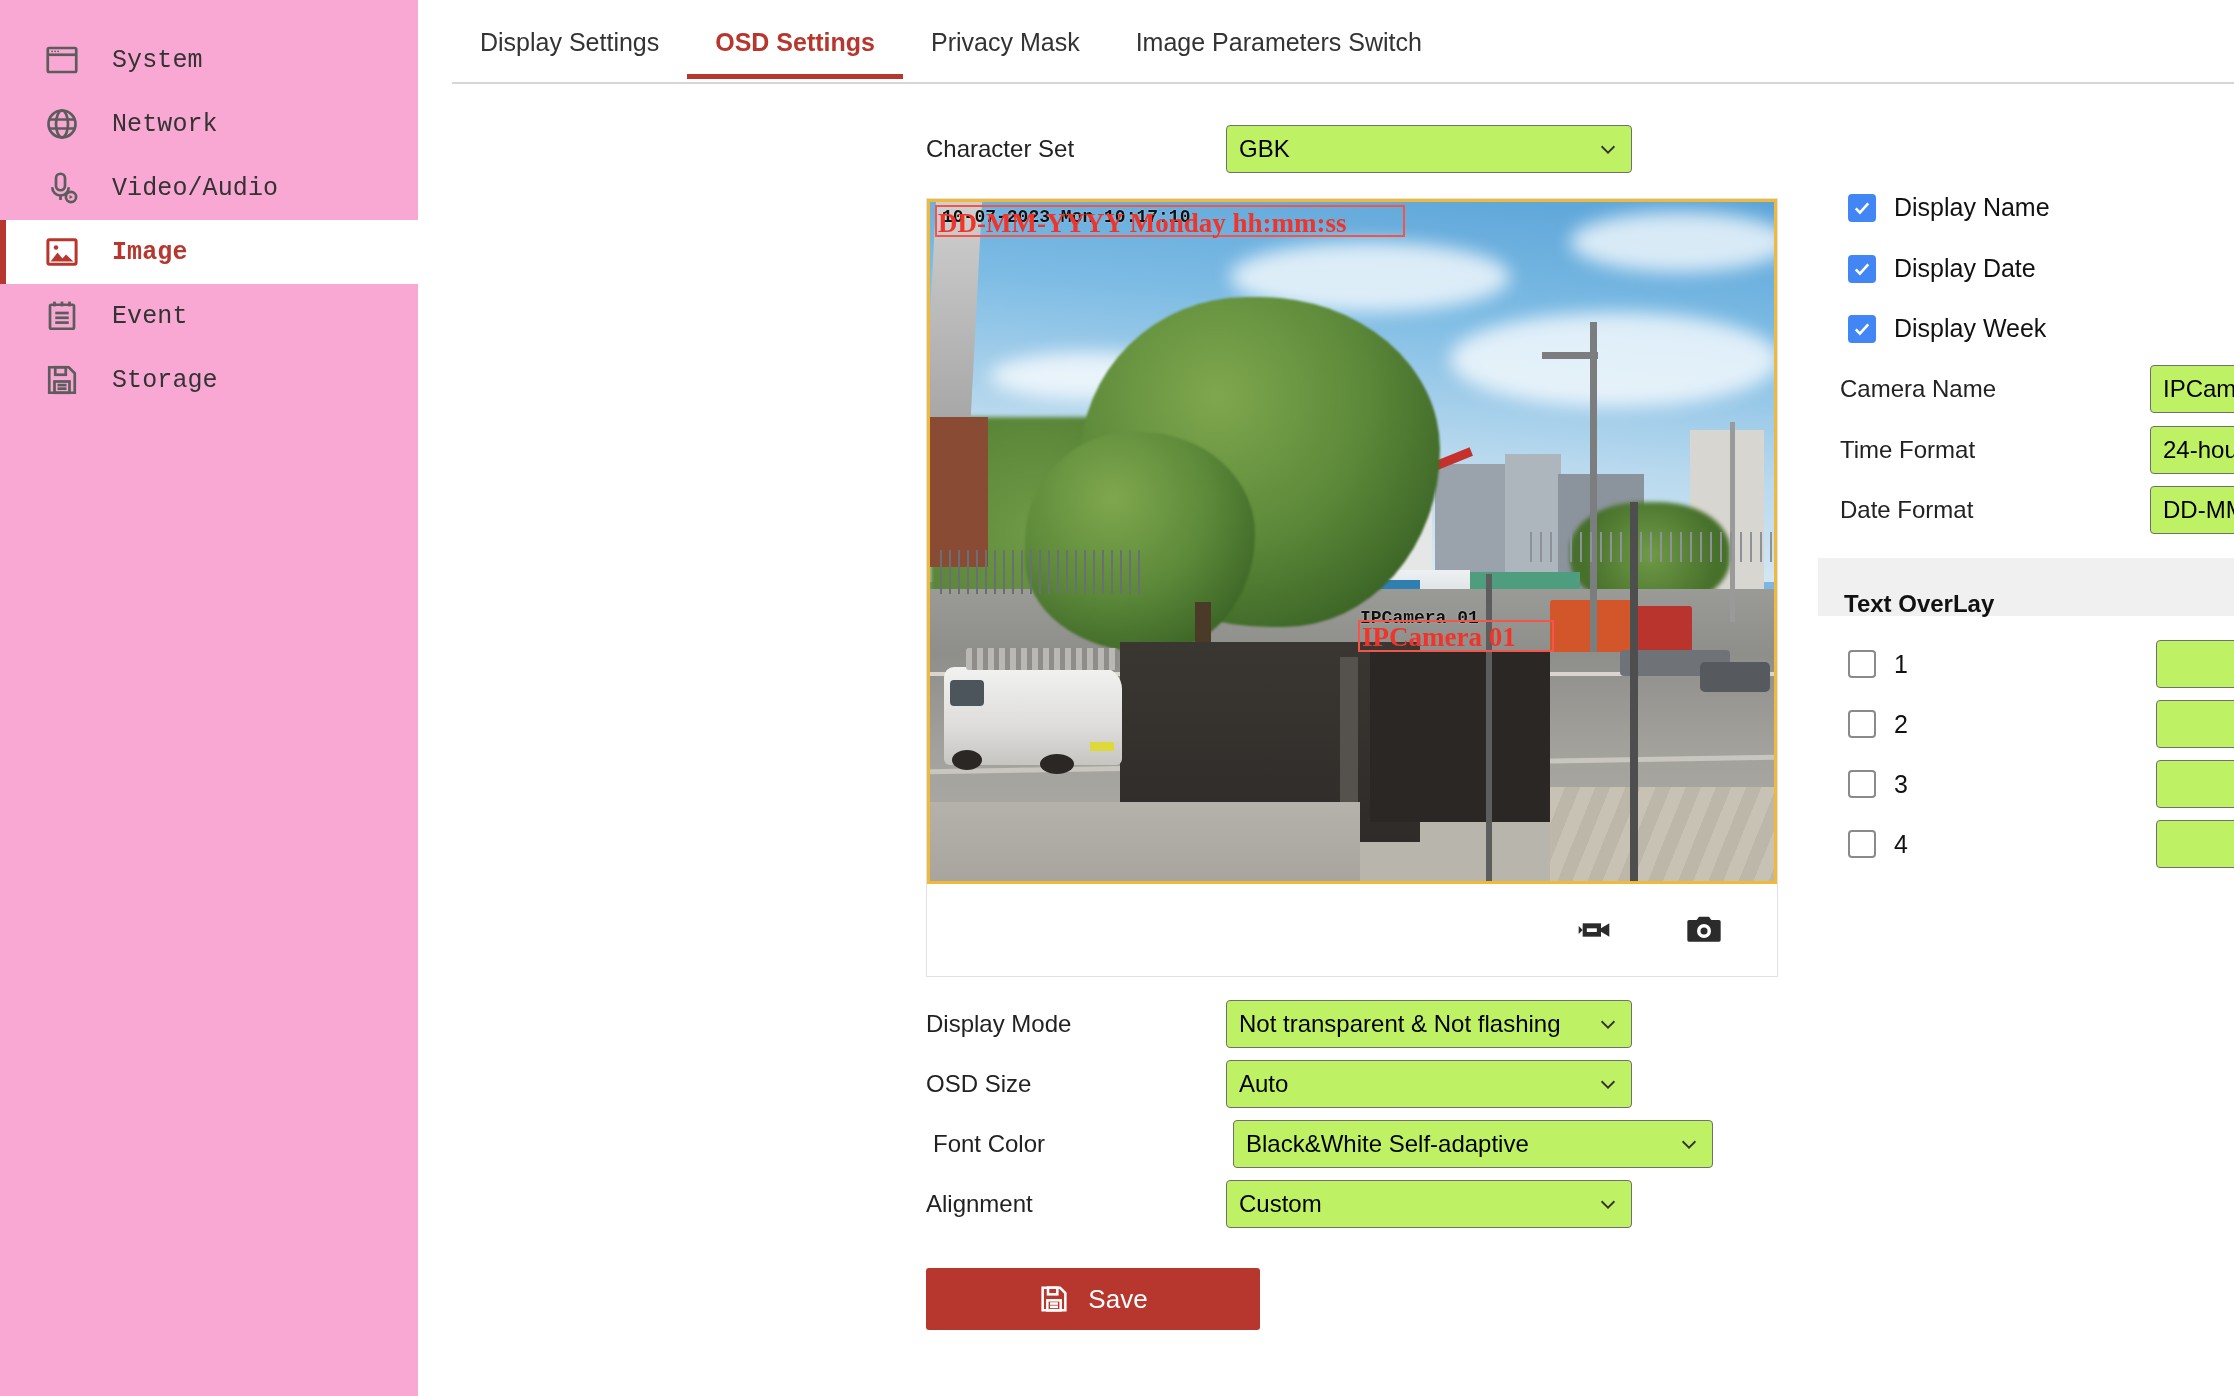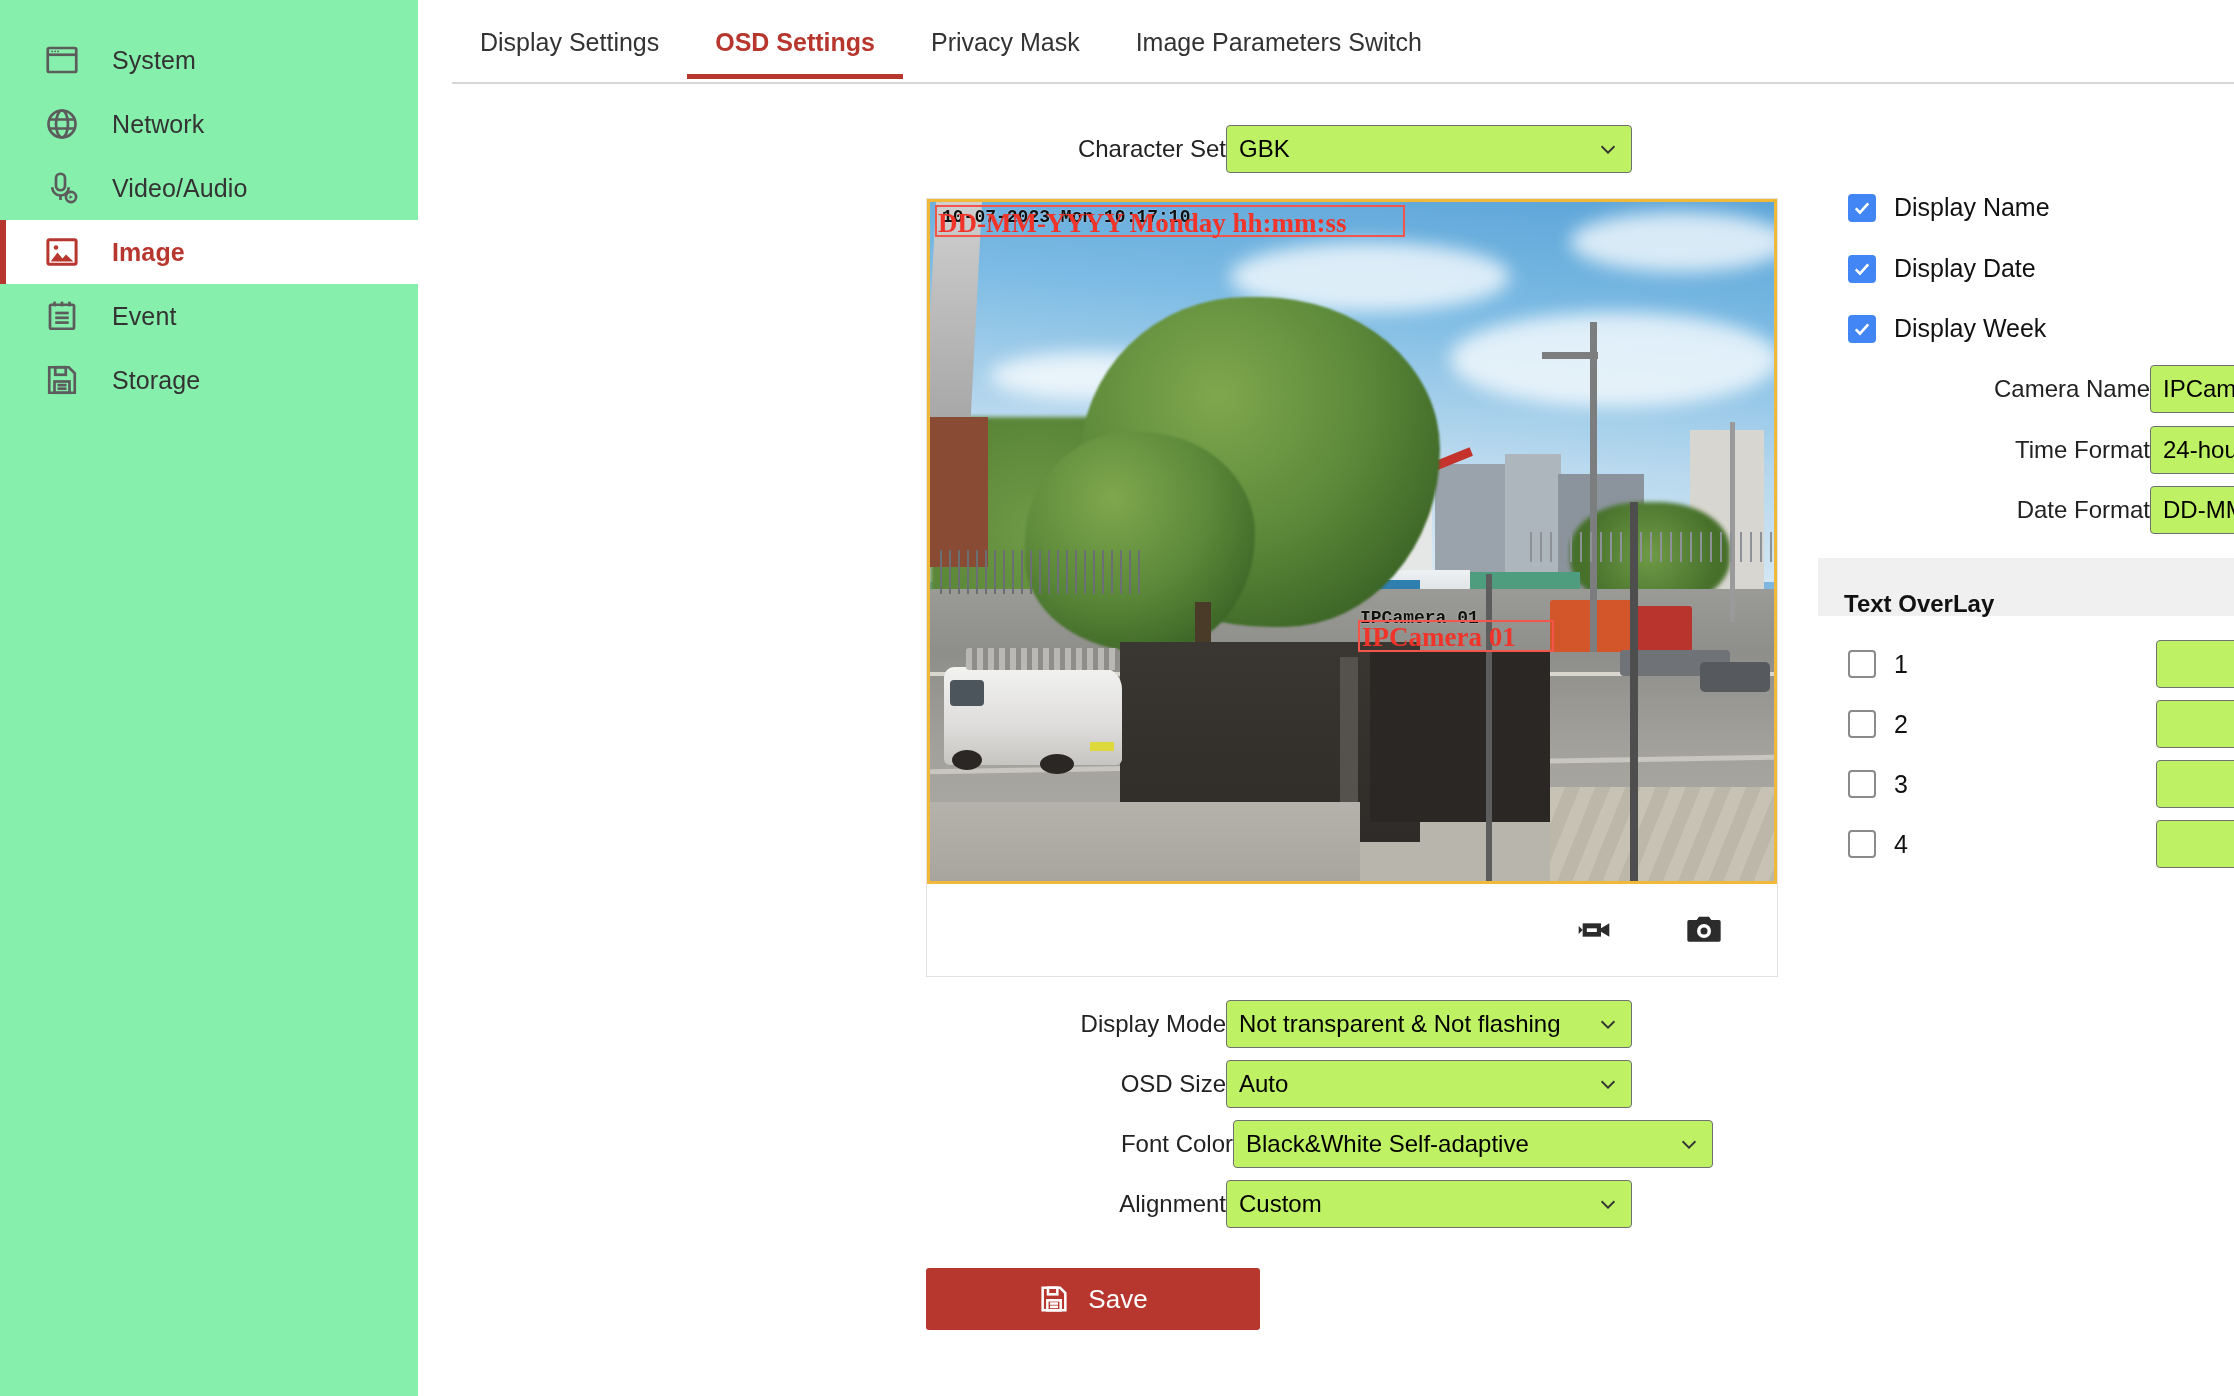--- a/index.html
+++ b/index.html
@@ -8,23 +8,24 @@
     width: 2234px; height: 1396px;
     background: #ffffff;
     font-family: "Liberation Sans", sans-serif;
     overflow: hidden;
   }
   #app { position: relative; width: 2234px; height: 1396px; display: flex; }
 
   
   .sidebar {
     width: 418px; height: 100%;
-    background: #86efac;
+    background: #f9a8d4;
     padding-top: 28px;
     flex: 0 0 418px;
+    font-family: Liberation Mono, monospace;
   }
   .side-item {
     position: relative;
     display: flex; align-items: center;
     height: 64px;
     padding-left: 42px;
     cursor: pointer;
   }
   .side-item .side-ico {
     width: 40px; height: 40px;
@@ -62,21 +63,21 @@
     position: relative;
   }
   .tab.active { color: #b7372f; font-weight: bold; }
   .tab.active::after {
     content: ""; position: absolute; left: 0; right: 0; bottom: -2px;
     height: 5px; background: #b7372f;
   }
 
   
   .frow { position: absolute; display: flex; align-items: center; }
-  .flabel { font-size: 24px; color: #222222; text-align: right; }
+  .flabel { font-size: 24px; color: #222222; }
 
   .ctl {
     height: 48px;
     border: 1px solid #6f6f6f;
     border-radius: 4px;
     background: #bef264;
     font-size: 24px;
     color: #000000;
     padding: 0 12px;
     display: flex; align-items: center;

